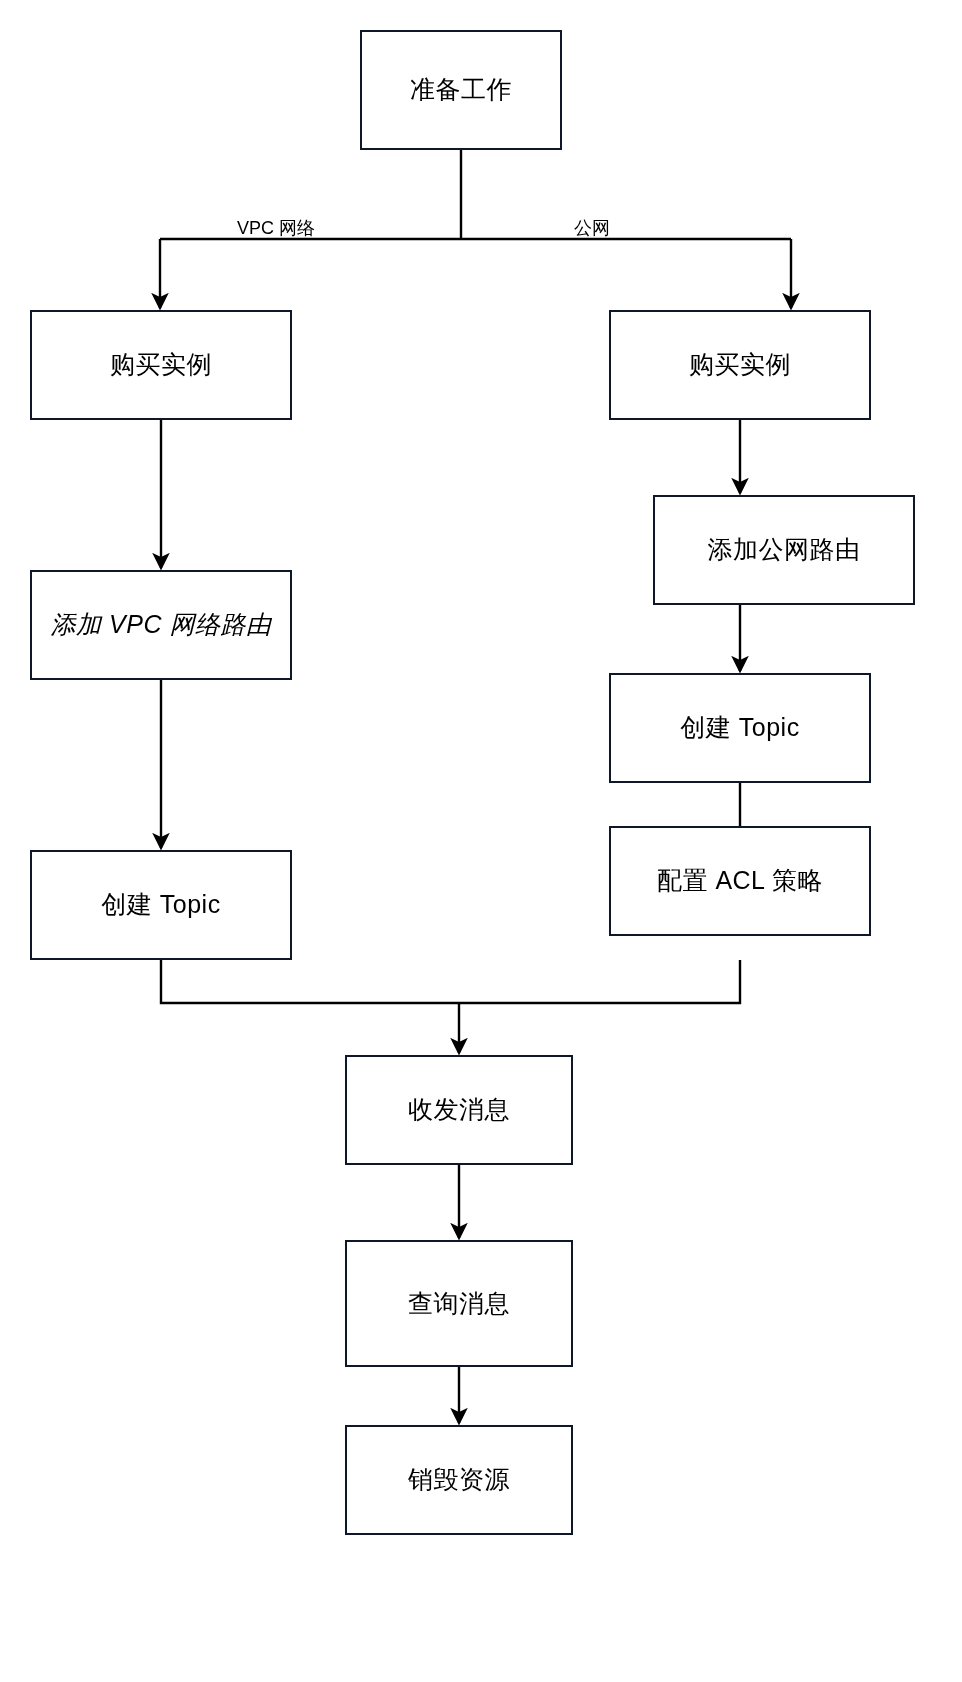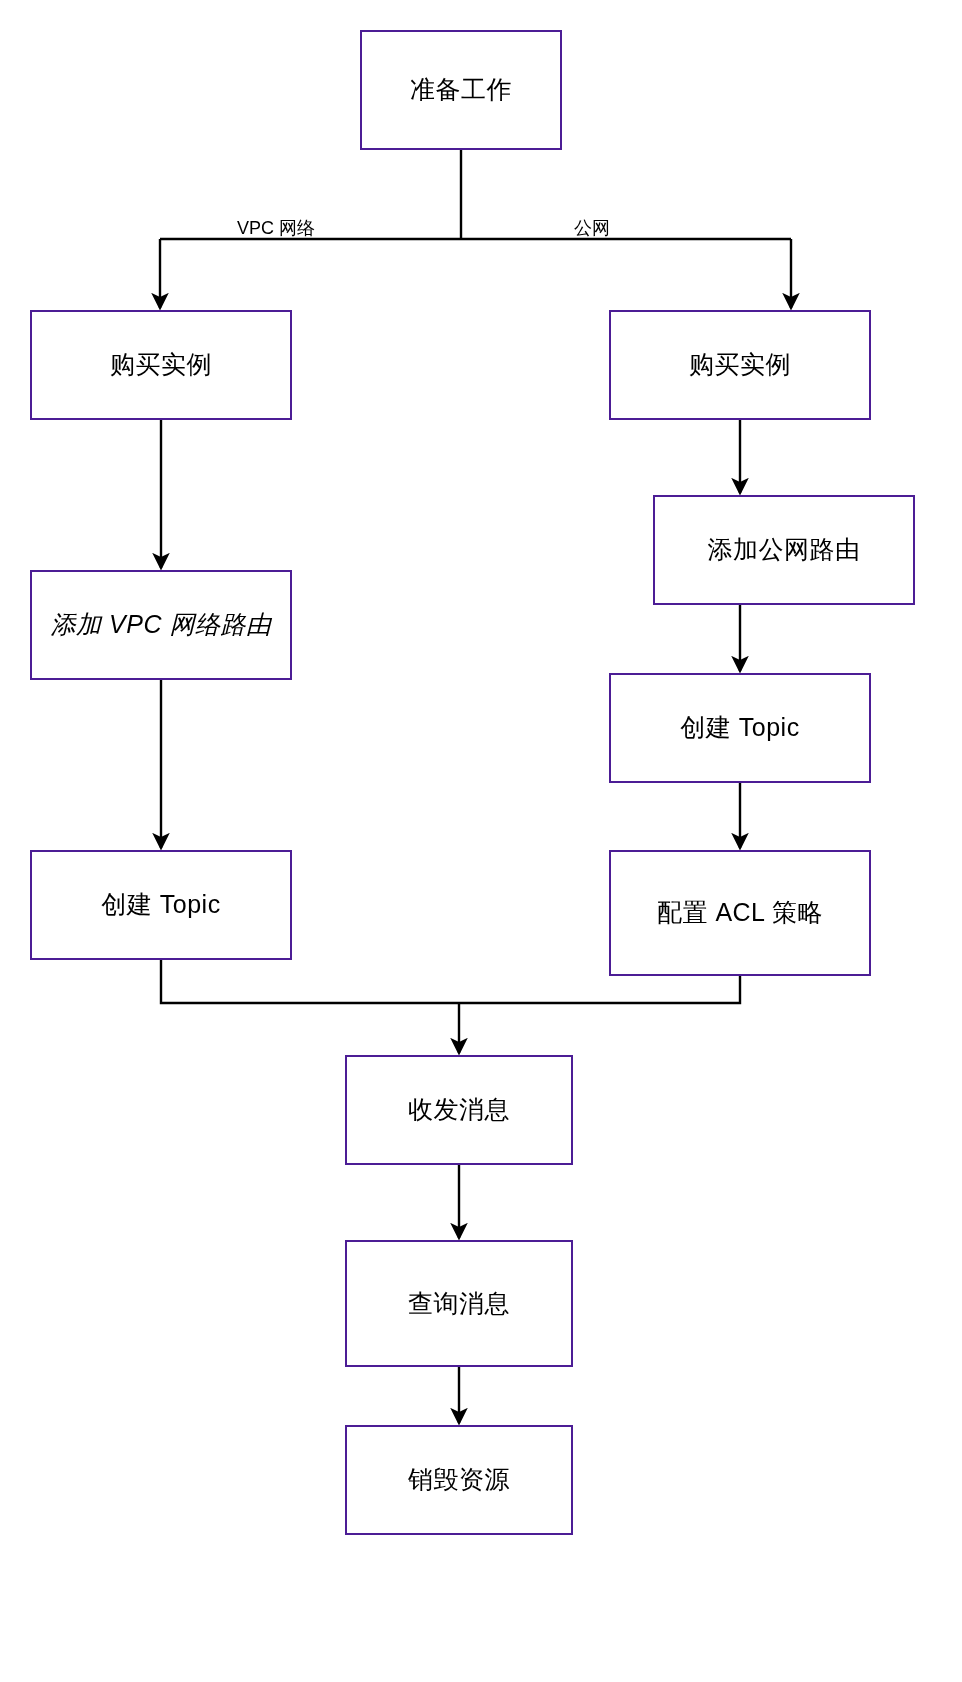--- a/index.html
+++ b/index.html
@@ -20,21 +20,21 @@
   #edges {
     position: absolute;
     left: 0;
     top: 0;
     width: 962px;
     height: 1682px;
   }
   .node {
     position: absolute;
     box-sizing: border-box;
-    border: 2px solid #4c1d95;
+    border: 2px solid #0f172a;
     background: #ffffff;
     display: flex;
     align-items: center;
     justify-content: center;
     text-align: center;
     color: #000000;
     font-size: 25px;
     line-height: 1.25;
     letter-spacing: 0.5px;
     white-space: nowrap;
@@ -96,21 +96,21 @@
   <div class="node" style="left:609px; top:310px; width:262px; height:110px;">购买实例</div>
 
   <div class="node" style="left:30px; top:570px; width:262px; height:110px;font-style:italic;">添加 VPC 网络路由</div>
 
   <div class="node" style="left:609px; top:495px; width:262px; height:110px;margin-left:44px;">添加公网路由</div>
 
   <div class="node" style="left:609px; top:673px; width:262px; height:110px;">创建 Topic</div>
 
   <div class="node" style="left:30px; top:850px; width:262px; height:110px;">创建 Topic</div>
 
-  <div class="node" style="left:609px; top:850px; width:262px; height:126px;">配置 ACL 策略</div>
+  <div class="node" style="left:609px; top:826px; width:262px; height:110px;">配置 ACL 策略</div>
 
   <div class="node" style="left:345px; top:1055px; width:228px; height:110px;">收发消息</div>
 
   <div class="node" style="left:345px; top:1240px; width:228px; height:127px;">查询消息</div>
 
   <div class="node" style="left:345px; top:1425px; width:228px; height:110px;">销毁资源</div>
 
   <div class="edge-label" style="left:276px; top:228px;">VPC 网络</div>
 
   <div class="edge-label" style="left:592px; top:228px;">公网</div>

